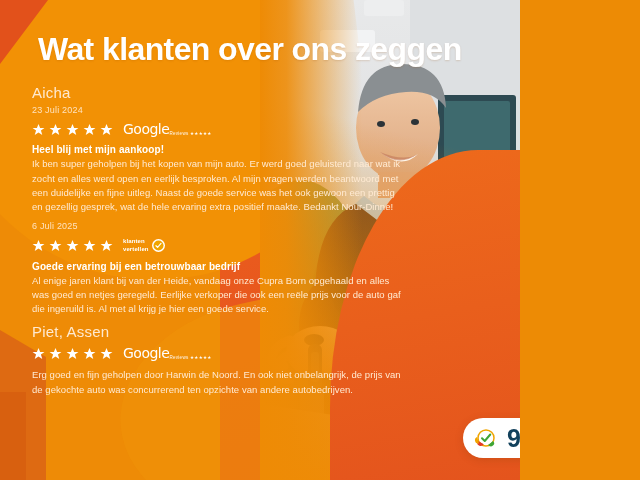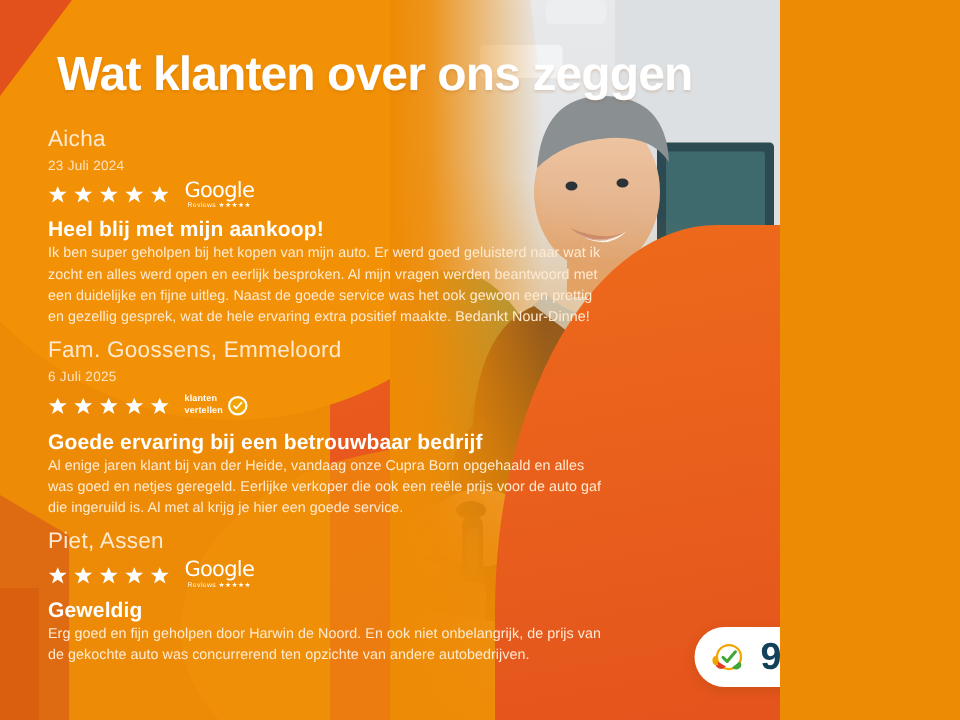--- a/index.html
+++ b/index.html
@@ -86,41 +86,41 @@
     letter-spacing:.2px;
   }
   .rev-date{
     font-size:9px;color:#FFE2BE;line-height:1.5;margin-top:1px;letter-spacing:.2px;
   }
   .rev-meta{display:flex;align-items:center;gap:10px;margin:3px 0 6px 0;height:18px;}
   .stars{display:flex;gap:4px;align-items:center;}
   .star{width:13px;height:13px;display:block;fill:#FFFFFF;}
 
   
-  .google-badge{display:flex;flex-direction:column;align-items:center;line-height:1;}
+  .google-badge{display:flex;flex-direction:row;align-items:flex-end;line-height:1;}
   .google-word{
     font-size:14px;color:#FFFFFF;font-weight:400;letter-spacing:-.5px;
     font-family:"DejaVu Sans",sans-serif;
   }
   .google-sub{
     font-size:4.5px;color:#FFFFFF;letter-spacing:.3px;margin-top:1px;opacity:.95;
     white-space:nowrap;
   }
 
   
   .kv-badge{display:flex;align-items:center;gap:3px;}
   .kv-text{font-size:6px;color:#FFFFFF;font-weight:bold;line-height:1.25;letter-spacing:.1px;}
   .kv-circle{
     width:13px;height:13px;border-radius:50%;background:#FFFFFF;
     display:flex;align-items:center;justify-content:center;flex:none;
   }
   .kv-circle svg{width:11px;height:11px;display:block;}
 
   .rev-title{
-    font-size:14px;font-weight:bold;color:#FFFFFF;margin-bottom:2px;letter-spacing:.1px;
+    font-size:10px;font-weight:bold;color:#FFFFFF;margin-bottom:2px;letter-spacing:.1px;
   }
   .rev-body{
     font-size:9.5px;color:#FFEAD2;line-height:1.5;letter-spacing:.05px;
   }
 
   
   .rating-pill{
     position:absolute;left:463px;top:418px;height:40px;
     background:#FFFFFF;border-radius:20px 0 0 20px;
     display:flex;align-items:center;gap:9px;padding:0 14px 0 11px;
@@ -241,21 +241,20 @@
         <div class="google-badge">
           <div class="google-word">Google</div>
           <div class="google-sub">Reviews ★★★★★</div>
         </div>
       </div>
       <div class="rev-title">Heel blij met mijn aankoop!</div>
       <div class="rev-body">Ik ben super geholpen bij het kopen van mijn auto. Er werd goed geluisterd naar wat ik zocht en alles werd open en eerlijk besproken. Al mijn vragen werden beantwoord met een duidelijke en fijne uitleg. Naast de goede service was het ook gewoon een prettig en gezellig gesprek, wat de hele ervaring extra positief maakte. Bedankt Nour-Dinne!</div>
     </div>
 
     <div class="review">
-      <div class="rev-name">Fam. Goossens, Emmeloord</div>
       <div class="rev-date">6 Juli 2025</div>
       <div class="rev-meta">
         <div class="stars">
           <svg class="star" viewBox="0 0 24 24">
               <polygon points="12,2 15,9 23,9 16.5,14 19,22 12,17.5 5,22 7.5,14 1,9 9,9"></polygon>
             </svg>
           <svg class="star" viewBox="0 0 24 24">
               <polygon points="12,2 15,9 23,9 16.5,14 19,22 12,17.5 5,22 7.5,14 1,9 9,9"></polygon>
             </svg>
           <svg class="star" viewBox="0 0 24 24">
@@ -303,21 +302,20 @@
             </svg>
           <svg class="star" viewBox="0 0 24 24">
               <polygon points="12,2 15,9 23,9 16.5,14 19,22 12,17.5 5,22 7.5,14 1,9 9,9"></polygon>
             </svg>
         </div>
         <div class="google-badge">
           <div class="google-word">Google</div>
           <div class="google-sub">Reviews ★★★★★</div>
         </div>
       </div>
-      <div class="rev-title">Geweldig</div>
       <div class="rev-body">Erg goed en fijn geholpen door Harwin de Noord. En ook niet onbelangrijk, de prijs van de gekochte auto was concurrerend ten opzichte van andere autobedrijven.</div>
     </div>
 
   </div>
 
   <div class="rating-pill">
     <div class="kv-logo">
       <svg viewBox="0 0 48 48" aria-hidden="true">
         <circle cx="24" cy="24" r="16" fill="#FFFFFF" stroke="#F0A500" stroke-width="3"></circle>
         <path d="M8 30 q-4 6 2 9 q6 3 10-3z" fill="#E23B26"></path>

